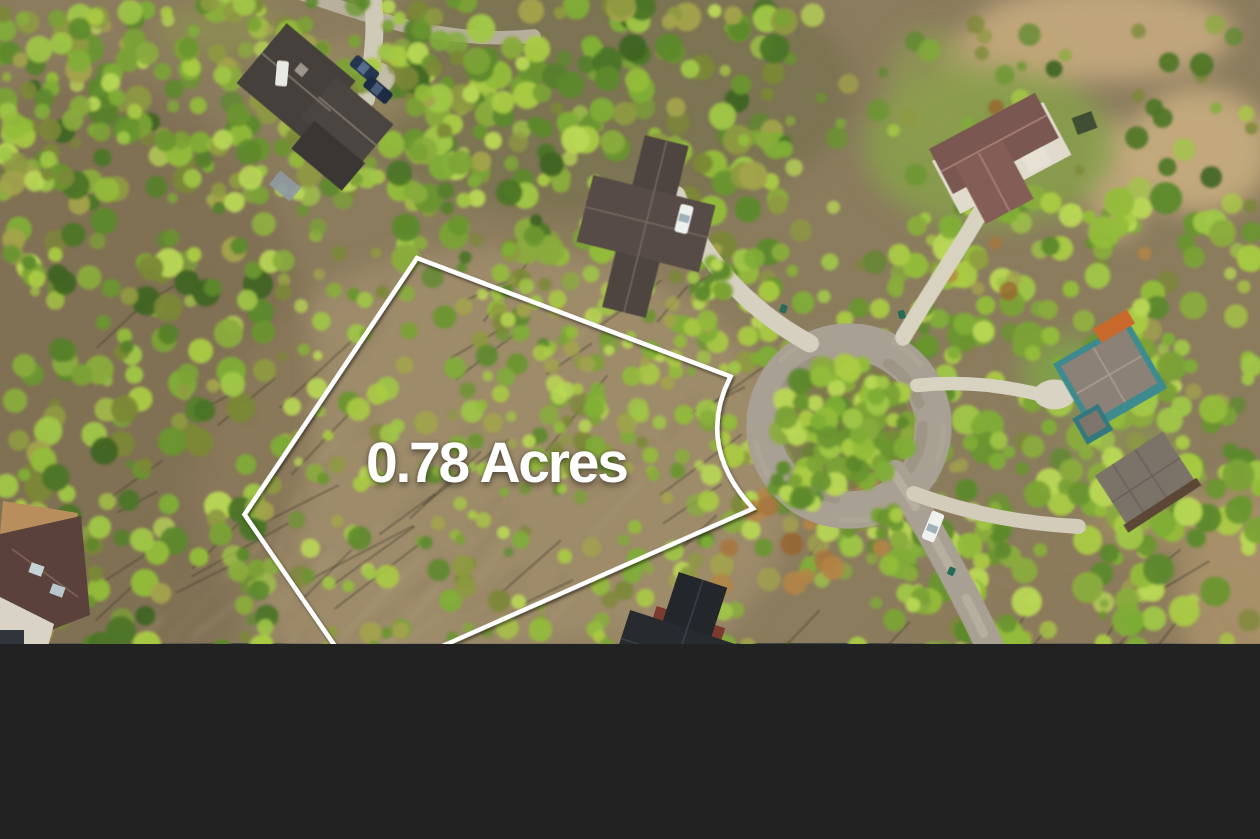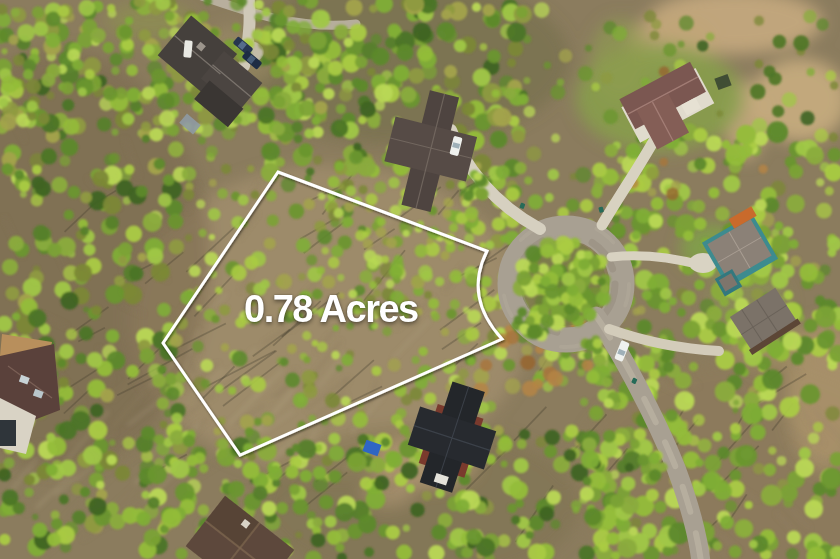--- a/index.html
+++ b/index.html
@@ -1,16 +1,16 @@
 <!DOCTYPE html>
 <html><head>
 <meta charset="utf-8">
 <style>
   html,body{margin:0;padding:0;background:#222;}
-  .stage{position:relative;width:840px;height:559px;overflow:hidden;background:#0369a1;
+  .stage{position:relative;width:840px;height:429px;overflow:hidden;background:#0369a1;
          font-family:"Liberation Sans", sans-serif;}
   .stage svg{position:absolute;left:0;top:0;}
   .area-label{position:absolute;left:244px;top:288px;width:200px;
       font-size:38px;font-weight:bold;color:#ffffff;letter-spacing:-1.5px;white-space:nowrap;
       text-shadow:0 2px 4px rgba(0,0,0,.45), 0 0 2px rgba(0,0,0,.3);}
 </style>
 </head>
 <body>
 
 <div class="stage">

